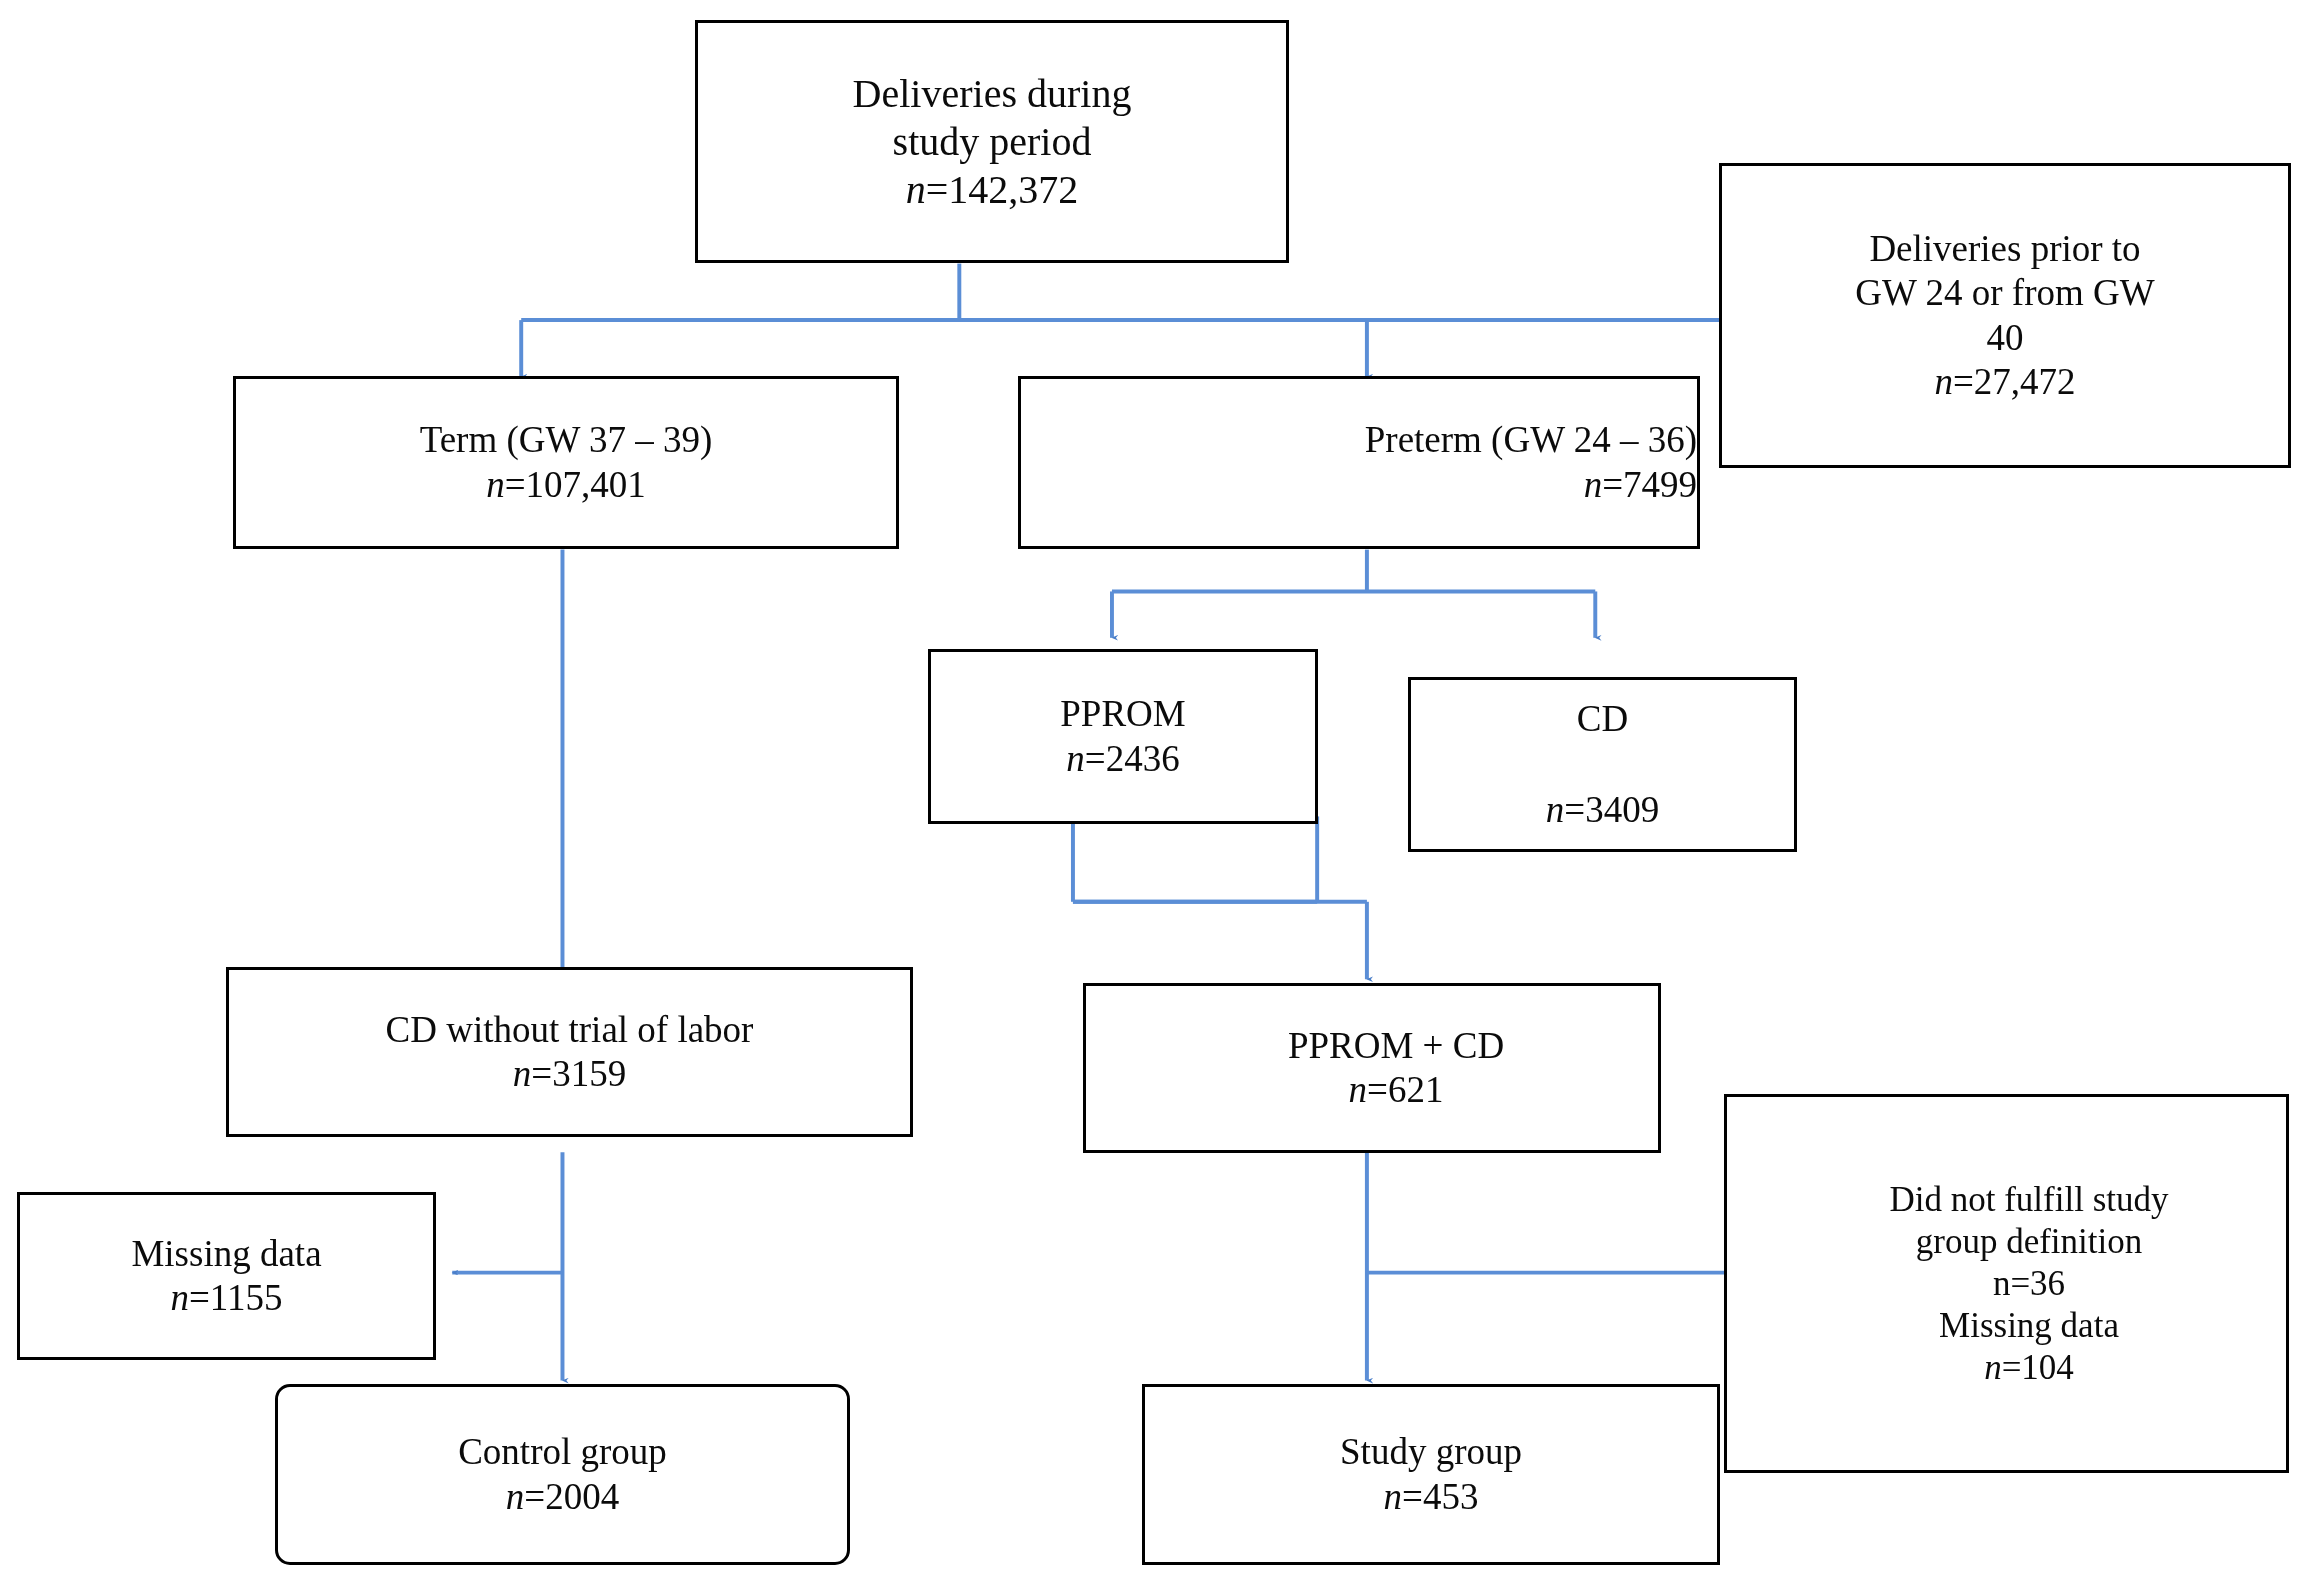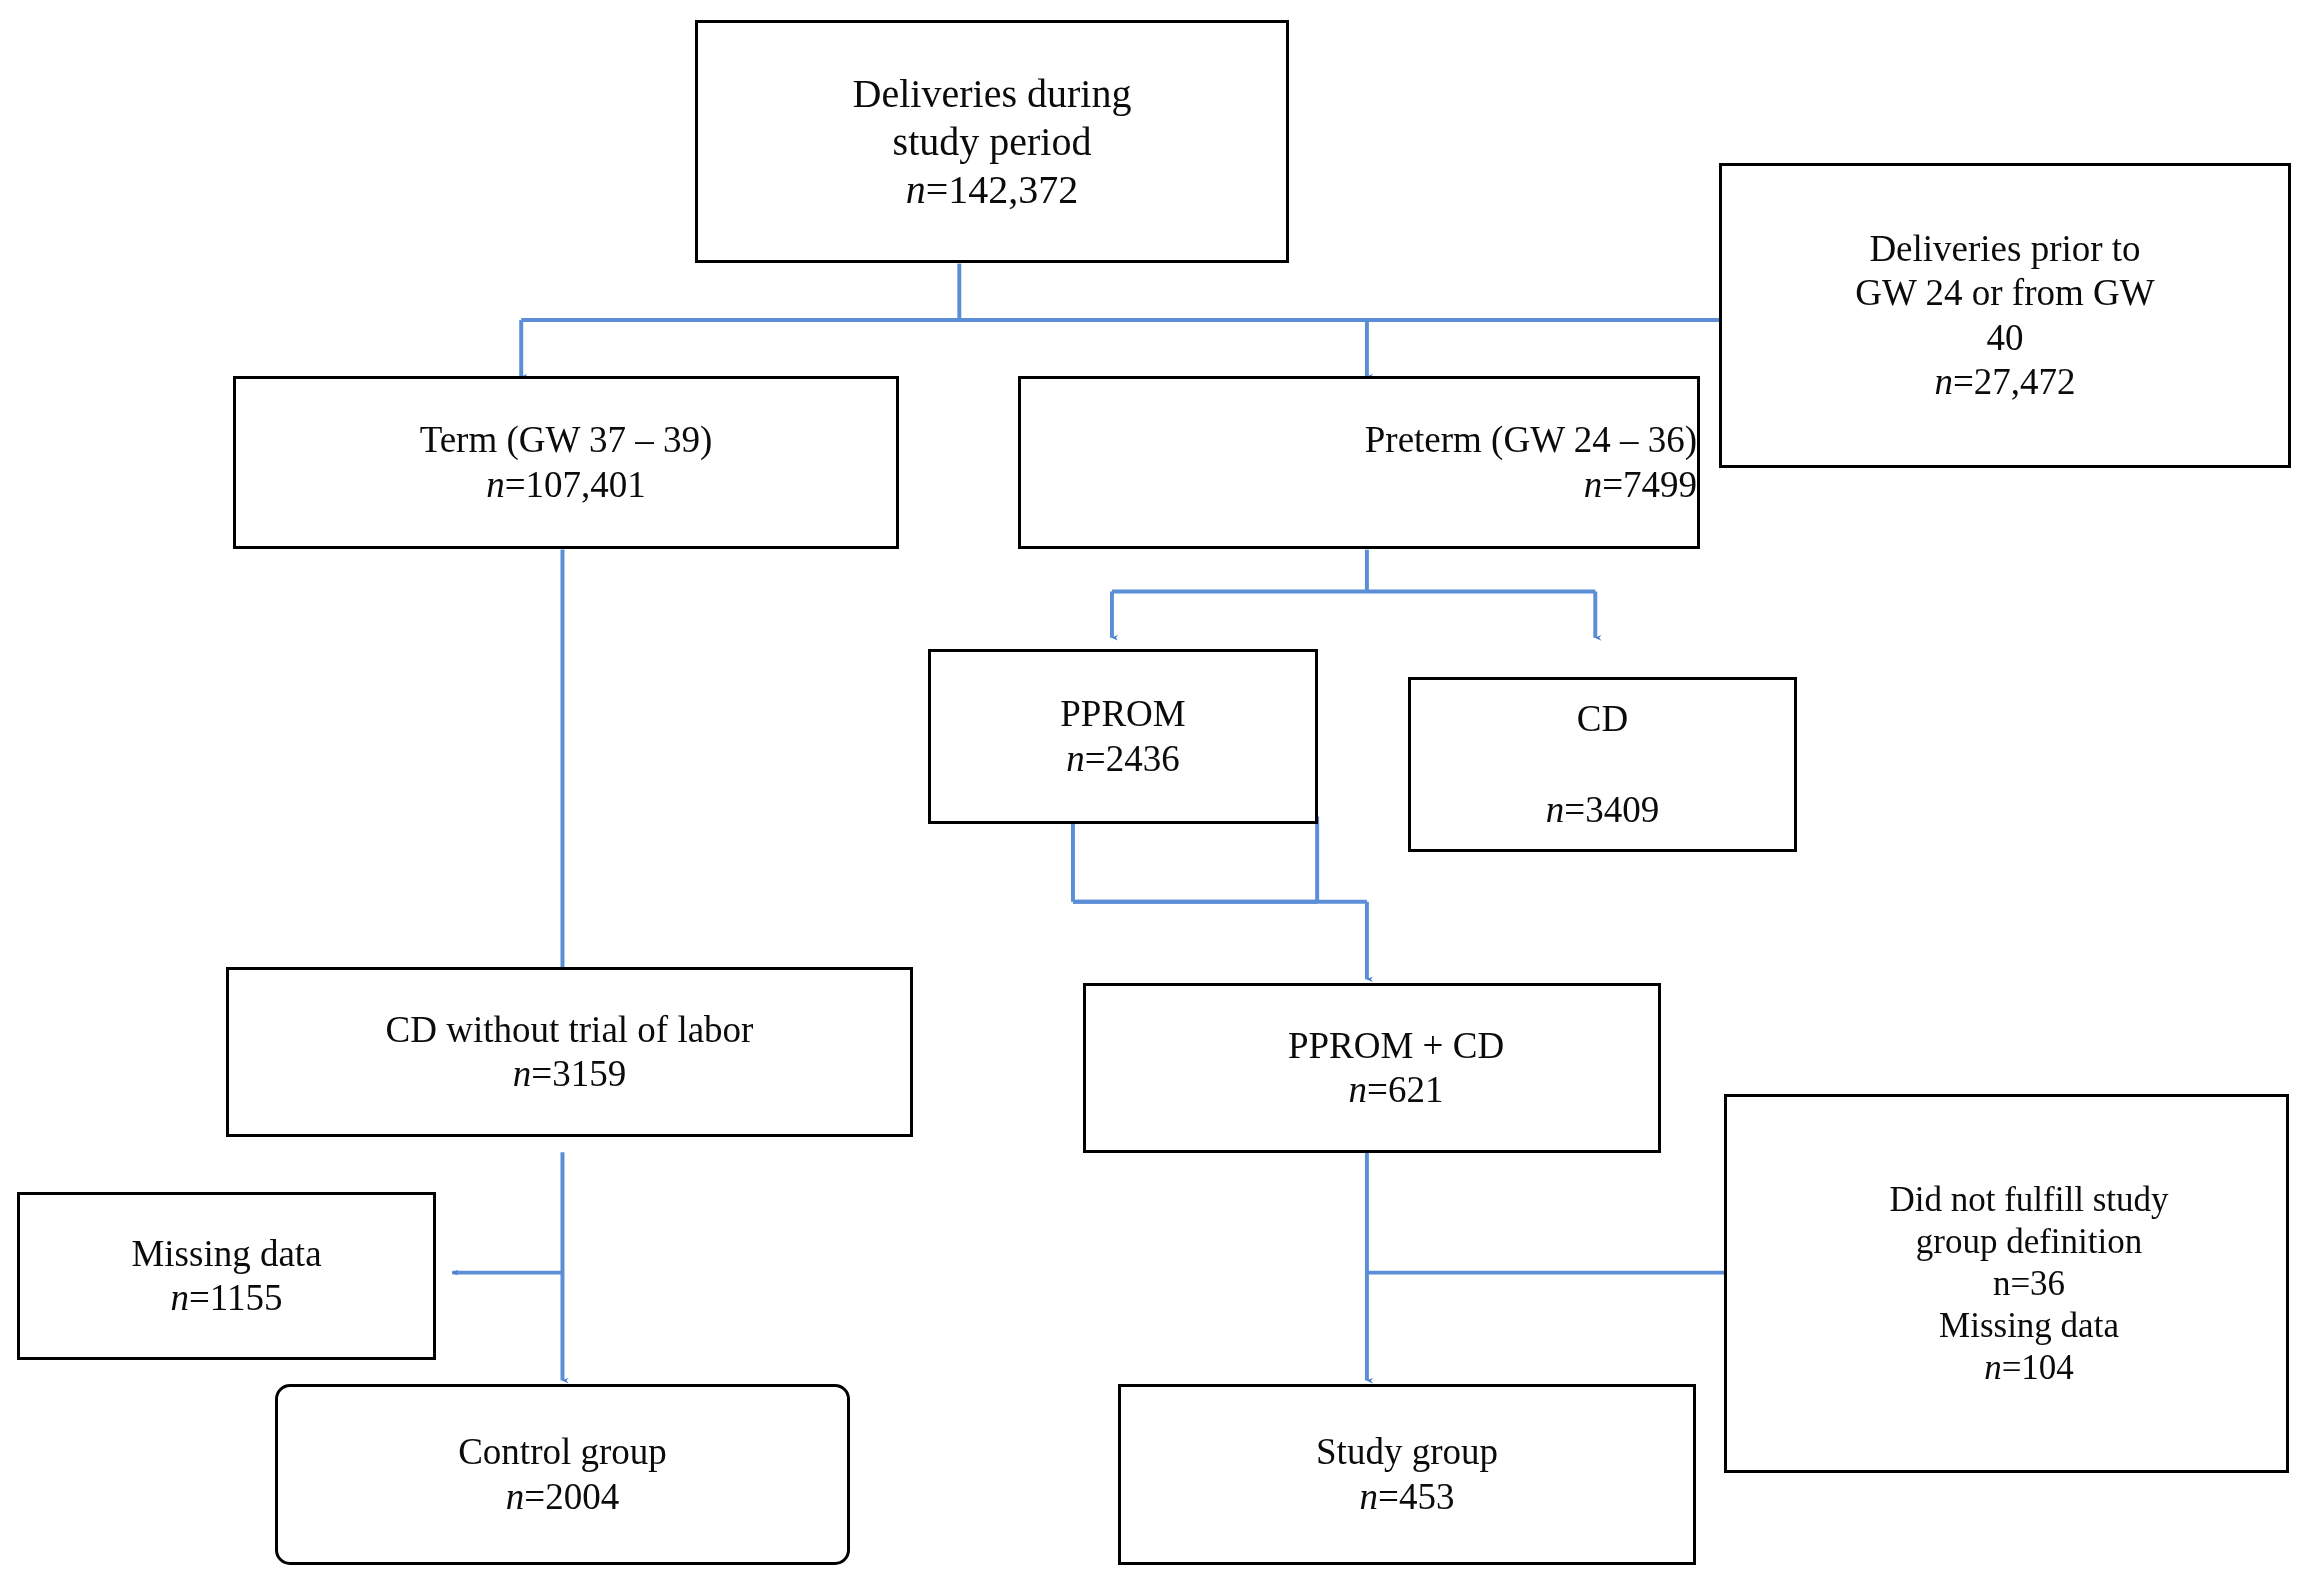--- a/index.html
+++ b/index.html
@@ -148,19 +148,19 @@
     <span class="ln f62">n=36</span>
     <span class="ln f62">Missing data</span>
     <span class="ln f62"><i class="ital">n</i><span>=104</span></span>
   </div>
 
   <div class="node" style="left:275px; top:1384px; width:575px; height:181px;border-radius:15px;">
     <span class="ln f66">Control group</span>
     <span class="ln f66"><i class="ital">n</i><span>=2004</span></span>
   </div>
 
-  <div class="node" style="left:1118px; top:1384px; width:578px; height:181px;">
+  <div class="node" style="left:1142px; top:1384px; width:578px; height:181px;">
     <span class="ln f66">Study group</span>
     <span class="ln f66"><i class="ital">n</i><span>=453</span></span>
   </div>
 
 </div>
 
 
 </body></html>

